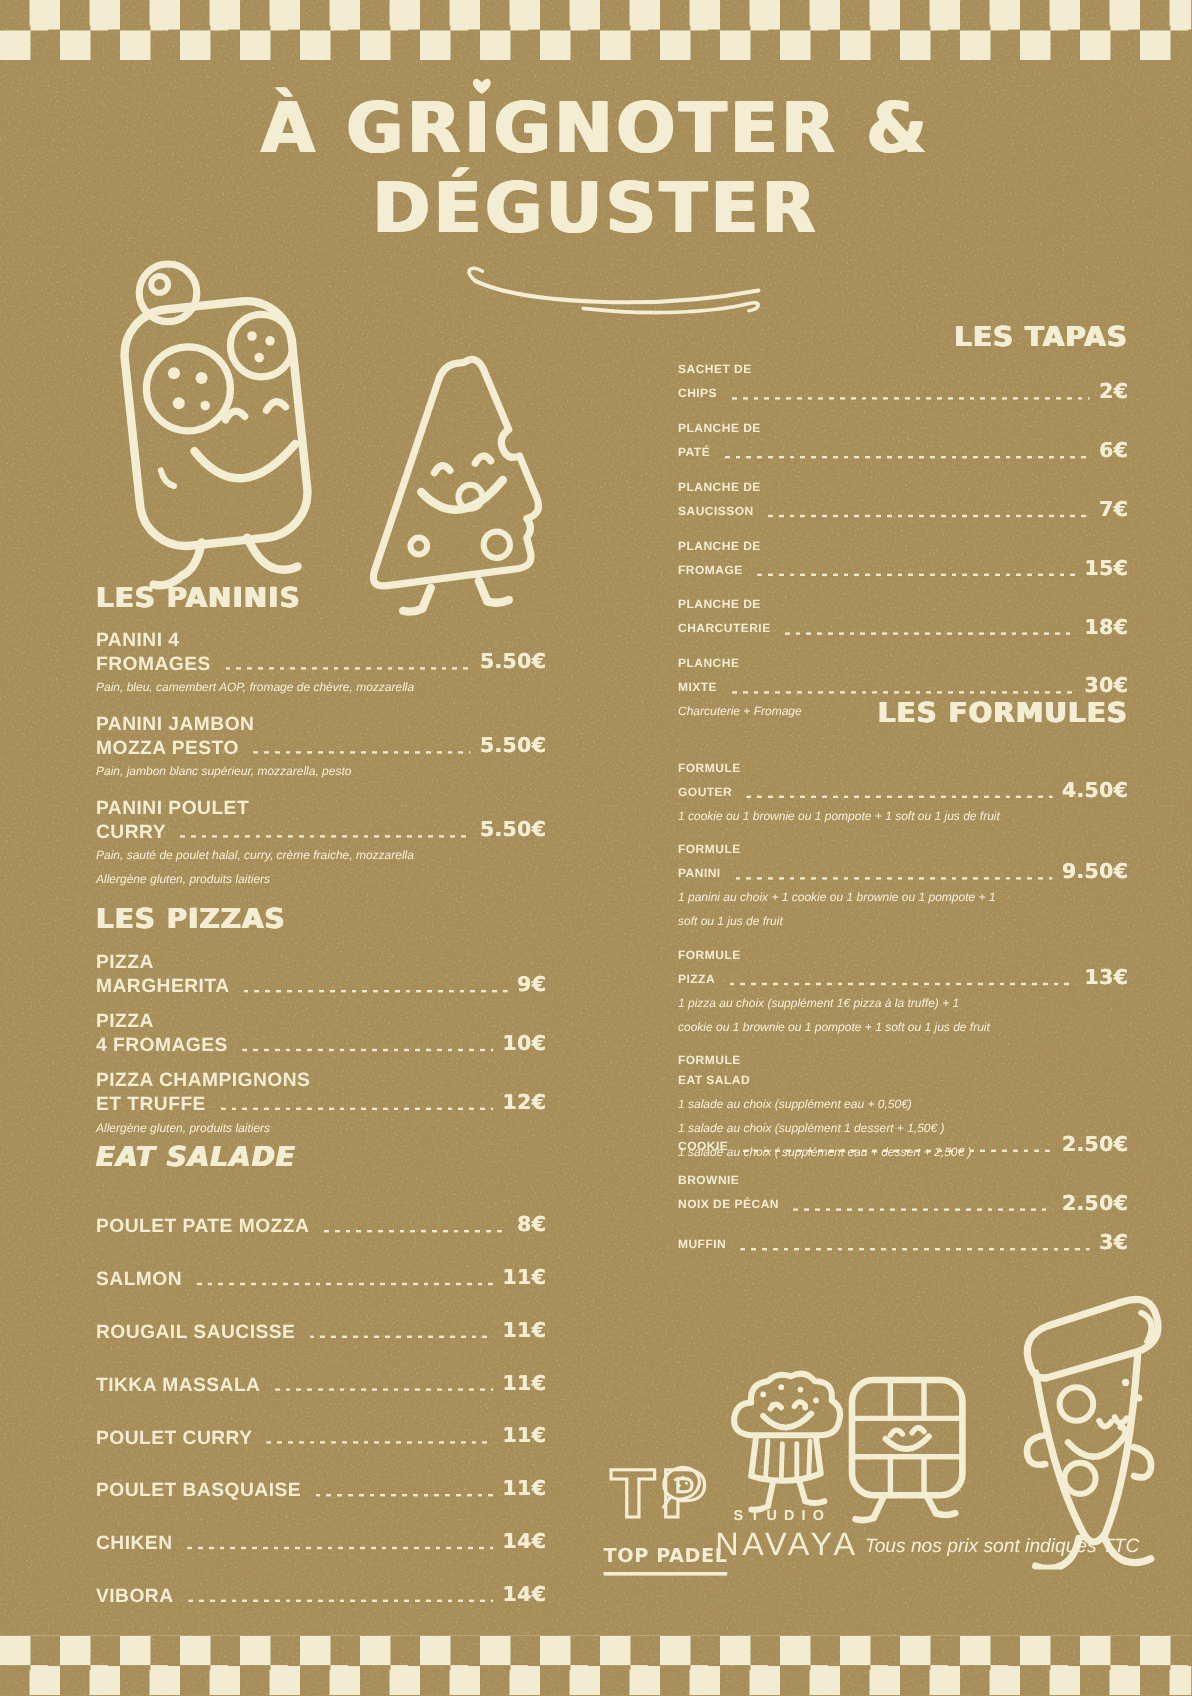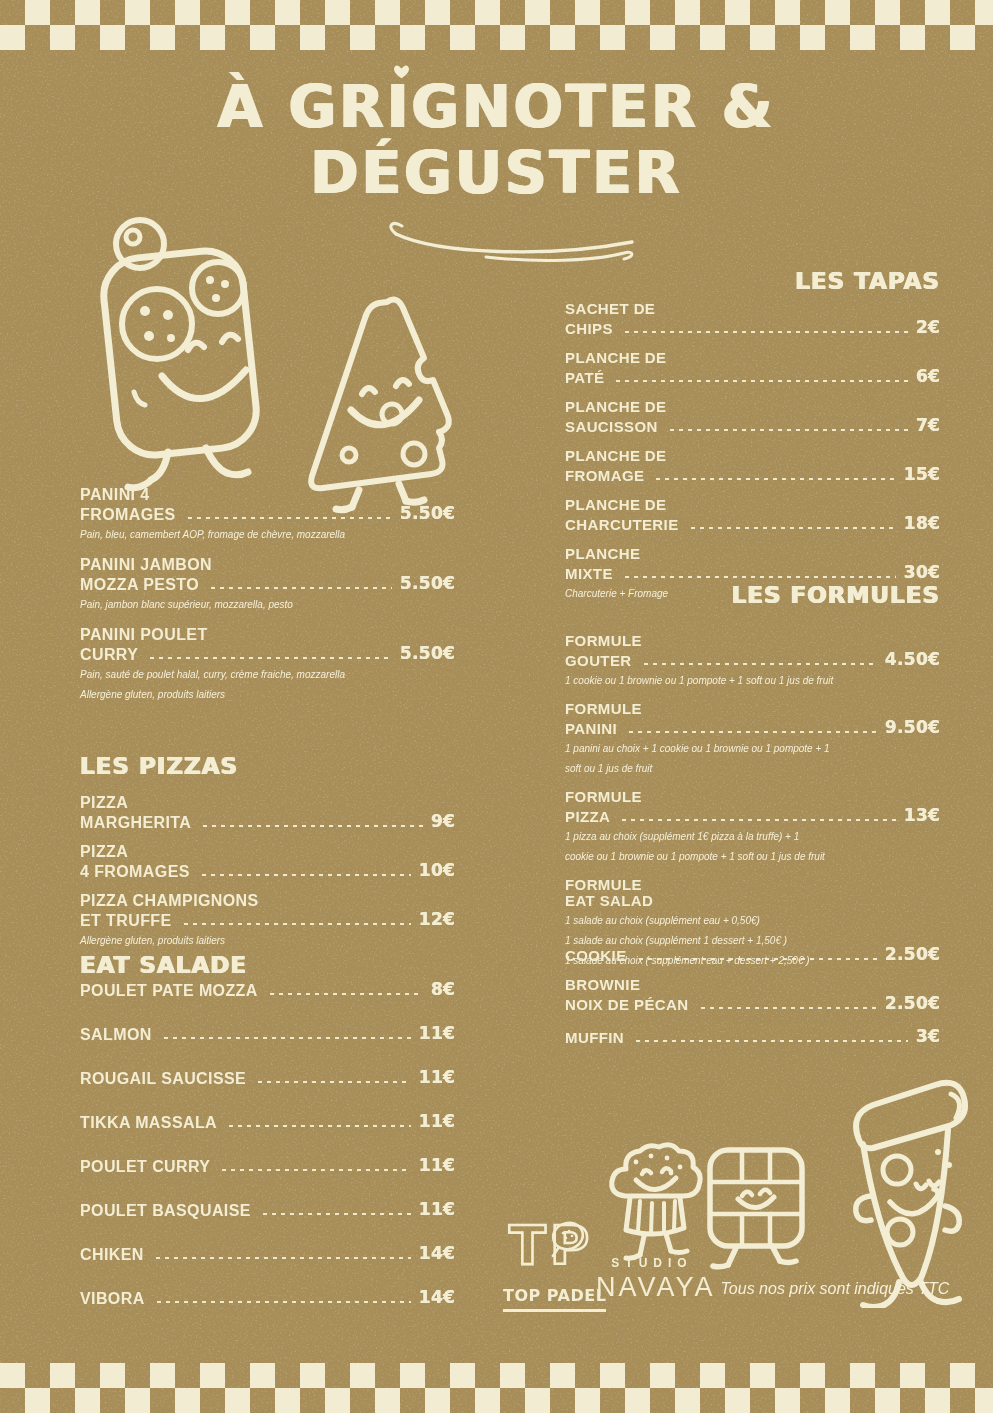--- a/index.html
+++ b/index.html
@@ -38,36 +38,36 @@
   .sec{position:absolute;width:375px;z-index:4;}
   #sec-paninis{left:80px;top:486px;}
   #sec-pizzas {left:80px;top:753px;}
   #sec-salades{left:80px;top:952px;}
   #sec-tapas  {left:565px;top:268px;}
   #sec-formules{left:565px;top:582px;}
   #sec-petites{left:565px;top:944px;}
 
   #sec-paninis .heading{margin-bottom:12px;}
   #sec-pizzas  .heading{margin-bottom:14px;}
-  #sec-salades .heading{}
+  #sec-salades .heading{margin-bottom:32px;font-style:italic;}
   #sec-tapas   .heading{margin-bottom:6px;}
   #sec-formules .heading{margin-bottom:24px;}
   #sec-petites .heading{margin-bottom:16px;}
 
   .item{margin-bottom:13px;}
   #sec-pizzas .item{margin-bottom:12px;}
   #sec-salades .item{margin-bottom:24px;}
   #sec-tapas .item{margin-bottom:13px;}
   #sec-formules .item{margin-bottom:12px;}
 
   .nm{
     font-weight:bold;font-size:16px;line-height:17px;letter-spacing:.4px;
     color:#f3eed3;text-transform:uppercase;white-space:nowrap;
   }
-  .sec-r .nm{font-size:15px;line-height:16px;}
+  .sec-r .nm{font-size:10px;line-height:16px;}
   .row{display:flex;align-items:flex-end;}
   .dots{
     flex:1;height:2px;margin:0 8px 4px 12px;
     background:repeating-linear-gradient(90deg,#f3eed3 0 4px,rgba(0,0,0,0) 4px 9px);
     opacity:.95;
   }
   .price{
     font-family:"DejaVu Sans",sans-serif;font-weight:bold;font-size:17px;
     letter-spacing:.3px;white-space:nowrap;
     text-shadow:.4px 0 0 currentColor;
@@ -168,20 +168,21 @@
     <path d="M67,102 q6,-11 13,-2" stroke-width="6"></path>
     <path d="M101,94 q6,-11 13,-2" stroke-width="6"></path>
     <path d="M56,118 Q88,152 124,108" stroke-width="7"></path>
     <path d="M64,198 l-7,17" stroke-width="7"></path>
     <path d="M57,215 q-8,4 -16,2" stroke-width="7"></path>
     <path d="M104,192 l7,17" stroke-width="7"></path>
     <path d="M111,209 q9,3 18,-1" stroke-width="7"></path>
   </svg>
 
   <section class="sec" id="sec-paninis">
+    <h2 class="heading disp">LES PANINIS</h2>
     <div class="item">
       <div class="nm">PANINI 4</div>
       <div class="row">
         <span class="nm">FROMAGES</span>
         <span class="dots"></span>
         <span class="price">5.50€</span>
       </div>
       <div class="desc">Pain, bleu, camembert AOP, fromage de chèvre, mozzarella</div>
     </div>
     <div class="item">

